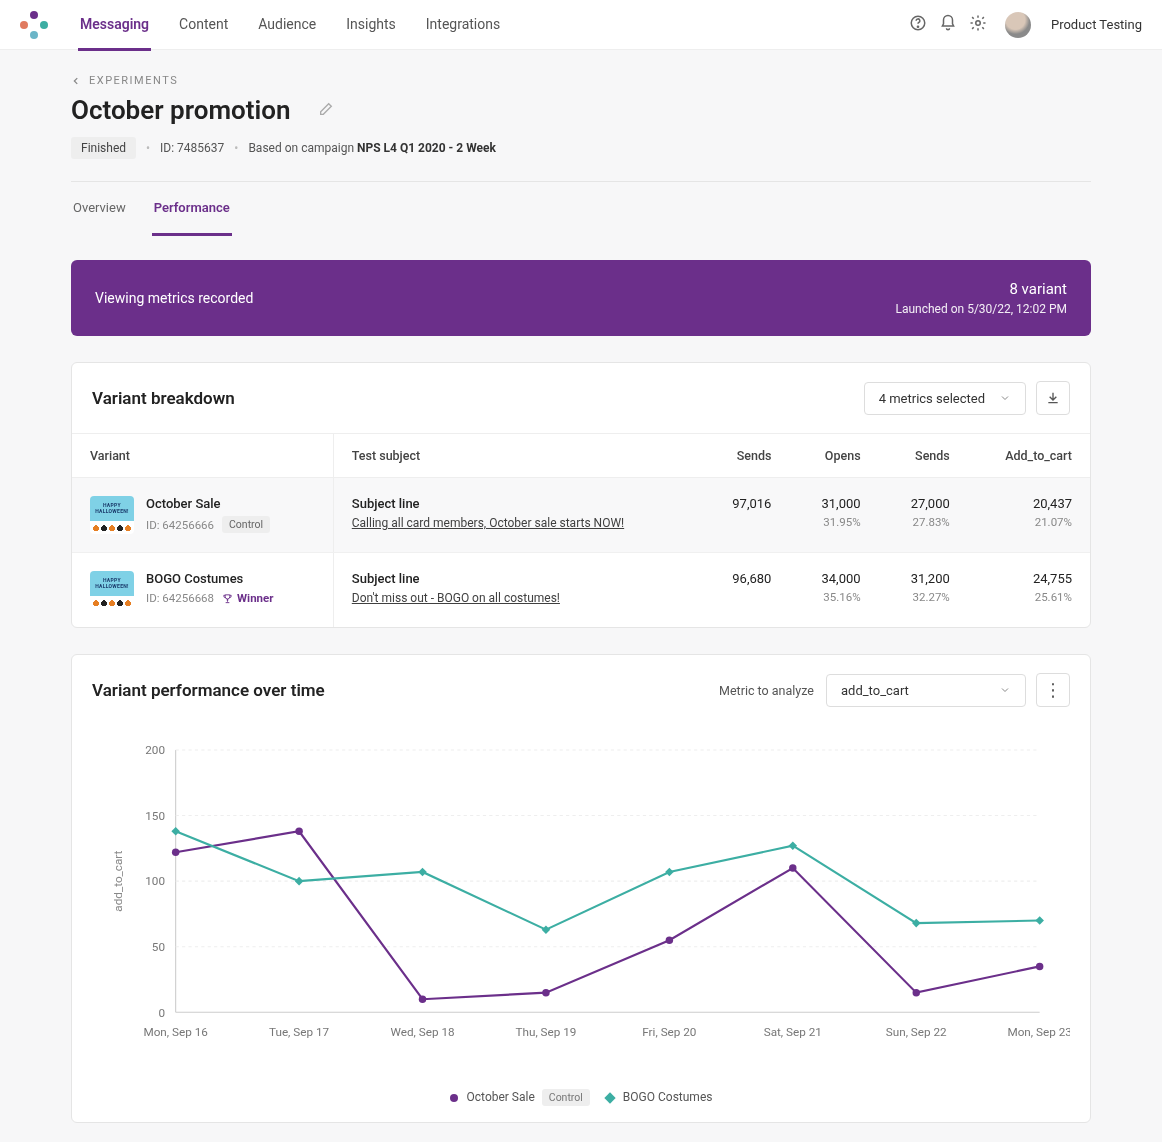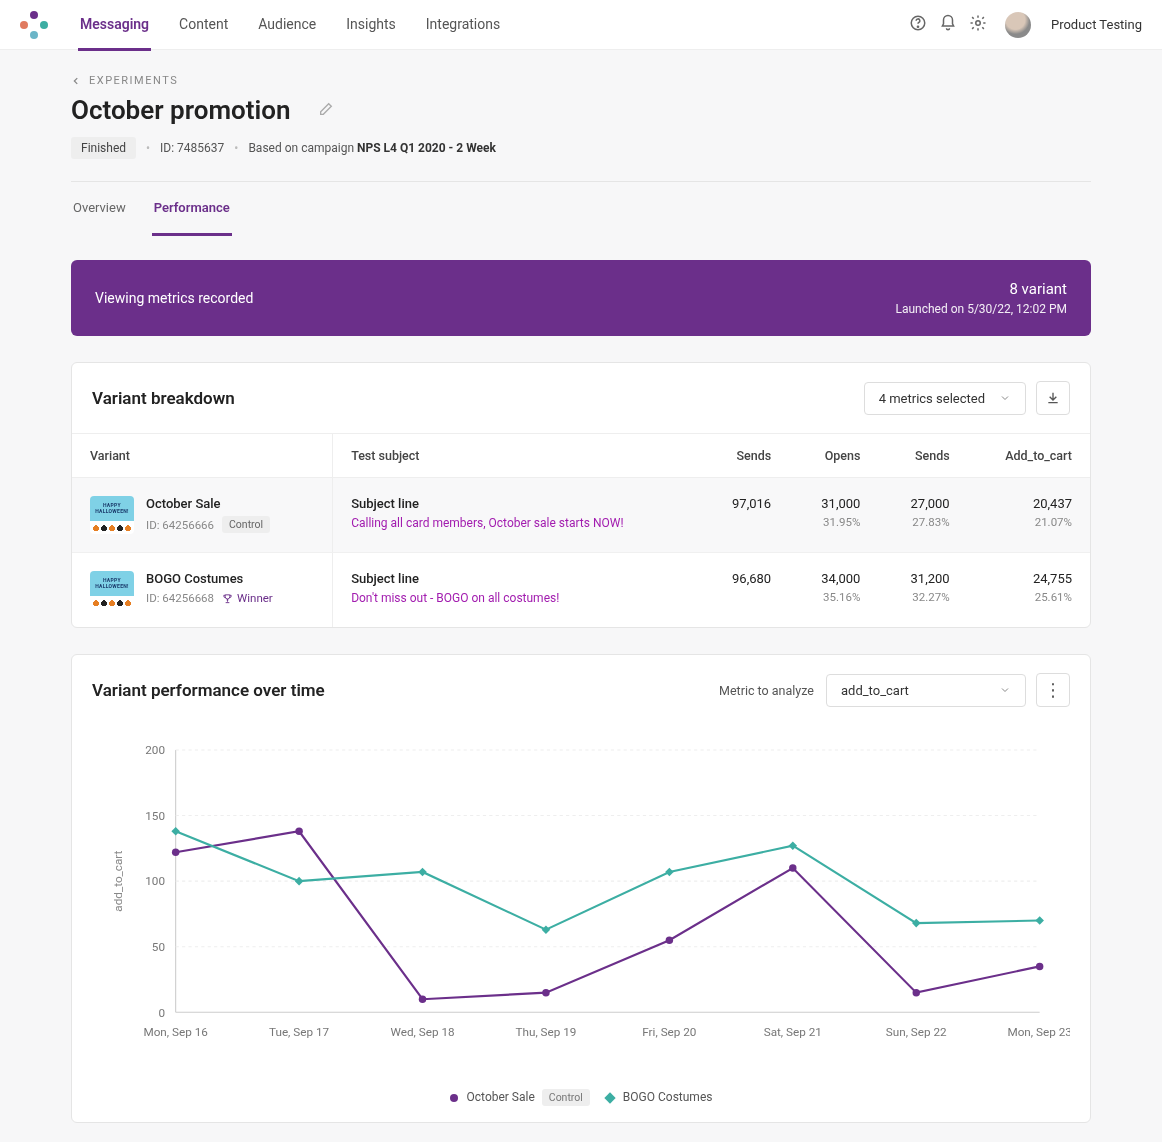--- a/index.html
+++ b/index.html
@@ -120,24 +120,24 @@
     background:
       radial-gradient(circle at 10% 60%, #e67e22 3px, transparent 3px),
       radial-gradient(circle at 30% 60%, #222 3px, transparent 3px),
       radial-gradient(circle at 50% 60%, #e67e22 3px, transparent 3px),
       radial-gradient(circle at 70% 60%, #222 3px, transparent 3px),
       radial-gradient(circle at 90% 60%, #e67e22 3px, transparent 3px);
   }
   .variant-name { font-weight:500; color:#222; }
   .variant-sub { font-size:11.5px; color:#888; margin-top:5px; display:flex; align-items:center; gap:8px; }
   .control-badge { background:#eee; color:#666; font-size:10.5px; padding:2px 7px; border-radius:3px; }
-  .winner { color:#6b2f8a; font-weight:400; display:flex; align-items:center; gap:4px;justify-content:center; }
+  .winner { color:#6b2f8a; font-weight:700; display:flex; align-items:center; gap:4px;justify-content:center; }
   .winner svg { width:11px; height:11px; }
   .subject-label { font-weight:500; color:#222; }
-  .subject-text { font-size:12px; color:#a21caf; margin-top:5px; }
+  .subject-text { font-size:12px; color:#404040; margin-top:5px;text-decoration:underline; }
   .metric-main { color:#222; }
   .metric-pct { font-size:11.5px; color:#888; margin-top:4px; }
 
   
   .chart-header-row { display:flex; align-items:center; padding:18px 20px; }
   .analyze-label { font-size:12.5px; color:#555; margin-right:12px; }
   .kebab { font-size:18px; line-height:1; }
   .chart-wrap { padding:10px 20px 24px; }
   .chart-svg { width:100%; height:320px; }
   .legend { display:flex; justify-content:center; align-items:center; gap:16px; padding:8px 0 18px; font-size:12px; color:#555; }

